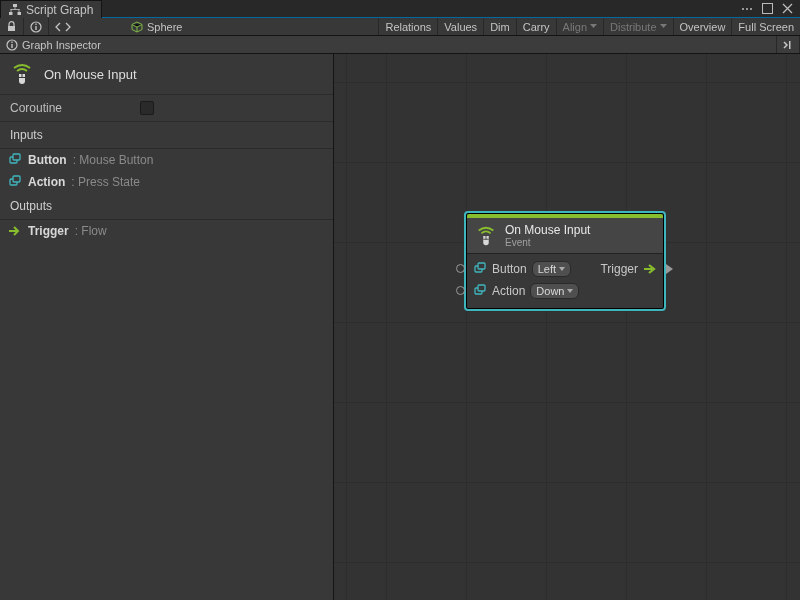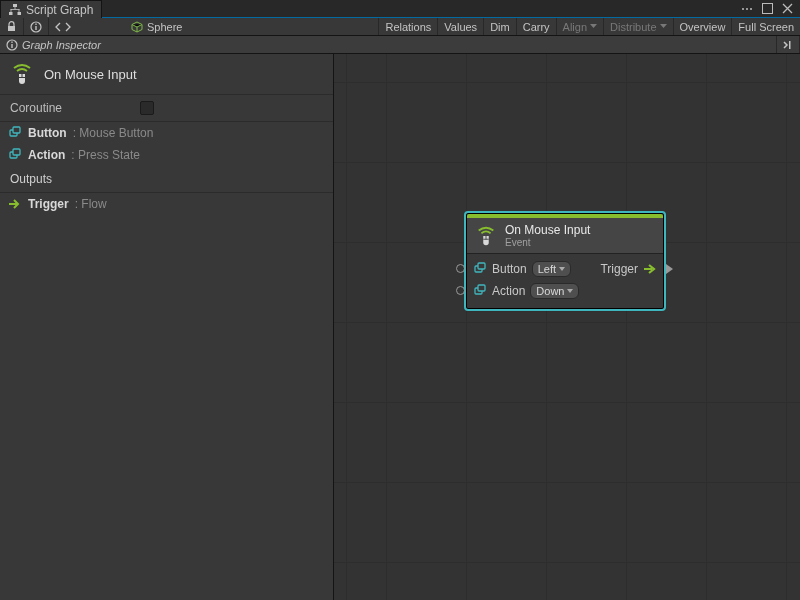--- a/index.html
+++ b/index.html
@@ -17,21 +17,21 @@
   .tb-btn { height: 100%; padding: 0 6px; display: flex; align-items: center; cursor: pointer; border-right: 1px solid #282828; }
   .tb-btn:last-child { border-right: none; }
   .tb-obj { display: flex; align-items: center; gap: 4px; padding: 0 10px; height: 100%; }
   .tb-zoom { display: flex; align-items: center; gap: 6px; padding: 0 10px; height: 100%; }
   .slider { position: relative; width: 100px; height: 4px; background: #555; border-radius: 2px; }
   .slider-dot { position: absolute; right: -4px; top: -3px; width: 10px; height: 10px; background: #7a7a7a; border-radius: 50%; }
   .tb-right { margin-left: auto; display: flex; height: 100%; }
   .tb-right .rbtn { height: 100%; padding: 0 6px; display: flex; align-items: center; cursor: pointer; border-left: 1px solid #282828; color: #c4c4c4; }
   .tb-right .rbtn.disabled { color: #787878; }
 
-  .second-row { height: 18px; background: #3c3c3c; display: flex; align-items: center; border-bottom: 1px solid #141414; font-size: 11px; font-style: italic; }
+  .second-row { height: 18px; background: #3c3c3c; display: flex; align-items: center; border-bottom: 1px solid #141414; font-size: 11px; }
   .second-row .gi-label { display: flex; align-items: center; gap: 4px; padding: 0 6px; color: #c4c4c4; }
   .second-row .gi-spacer { flex: 1; }
   .second-row .collapse-btn { width: 24px; height: 100%; display: flex; align-items: center; justify-content: center; border-left: 1px solid #282828; border-right: 1px solid #282828; cursor: pointer; }
 
   .content { display: flex; height: calc(600px - 18px - 18px - 18px); }
 
   .inspector { width: 334px; background: #383838; border-right: 1px solid #141414; display: flex; flex-direction: column; }
   .insp-header { display: flex; align-items: center; gap: 10px; padding: 8px 10px; border-bottom: 1px solid #2b2b2b; }
   .insp-header .big-icon { width: 24px; height: 24px; display: flex; align-items: center; justify-content: center; }
   .insp-header .title { font-size: 13px; color: #dedede; }
@@ -224,20 +224,21 @@
         </svg>
       </div>
       <div class="title">On Mouse Input</div>
     </div>
 
     <div class="insp-row">
       <div class="label">Coroutine</div>
       <div class="checkbox"></div>
     </div>
 
+    <div class="insp-section">Inputs</div>
     <div class="port-row">
       <span class="port-icon">
         <svg width="14" height="14" viewBox="0 0 14 14">
             <rect x="2" y="4" width="7" height="6" rx="1" fill="none" stroke="#3fb6be" stroke-width="1.3"></rect>
             <rect x="5" y="1" width="7" height="6" rx="1" fill="#383838" stroke="#3fb6be" stroke-width="1.3"></rect>
           </svg>
       </span>
       <span class="bold">Button</span>
       <span class="dim">: <span>Mouse Button</span></span>
     </div>

